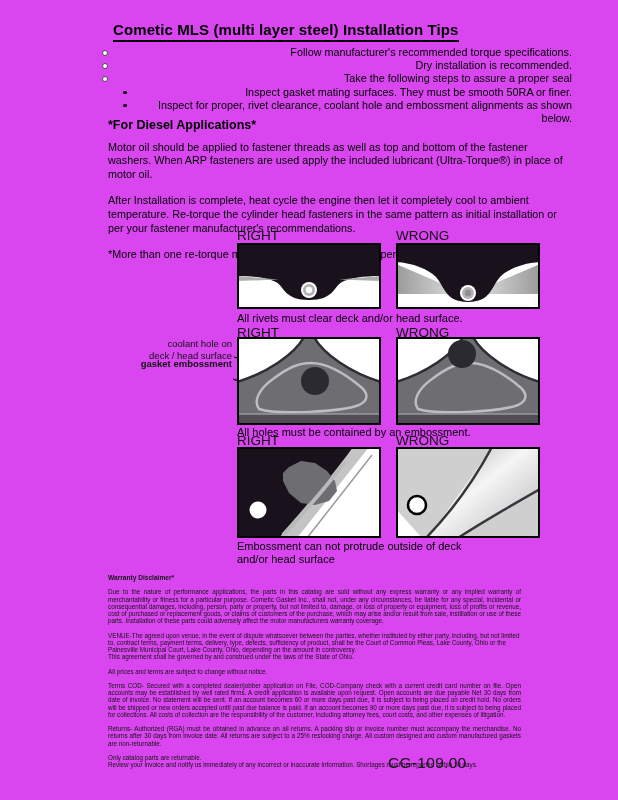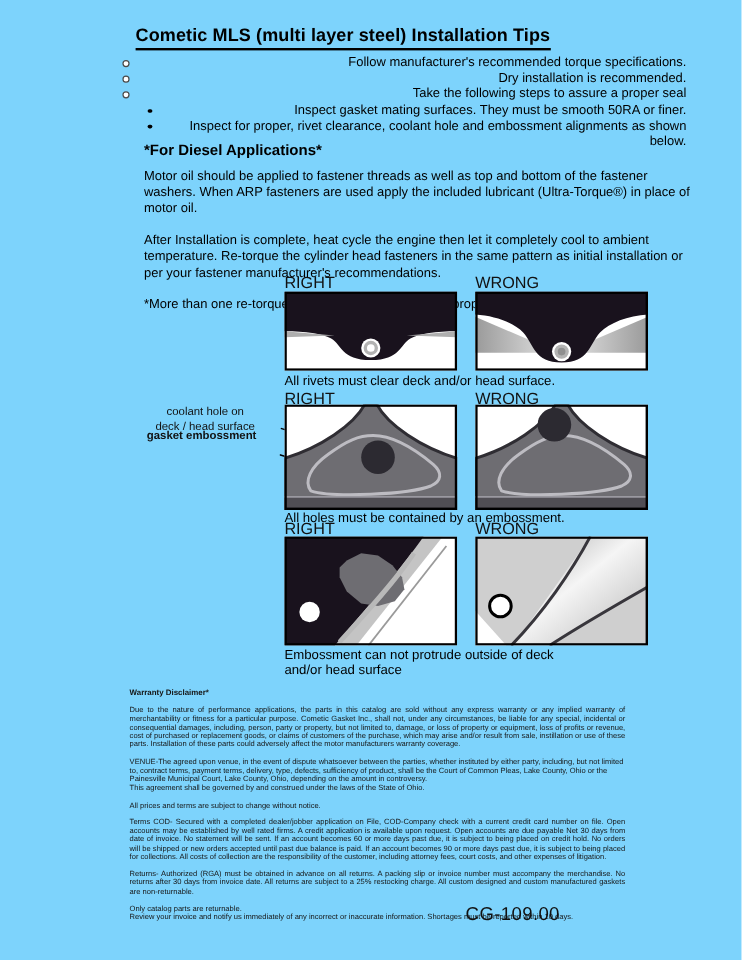--- a/index.html
+++ b/index.html
@@ -1,18 +1,18 @@
 <!DOCTYPE html>
 <html><head>
 <meta charset="utf-8">
 <style>
   * { margin:0; padding:0; box-sizing:border-box; }
   html,body { background:#ffffff; }
   .page {
-    position:relative; width:618px; height:800px; background:#7dd3fc;
+    position:relative; width:618px; height:800px; background:#d946ef;
     font-family:"Liberation Sans", sans-serif; color:#000; overflow:hidden;
   }
   
   .title {
     position:absolute; left:113px; top:21px;
     font-size:15px; font-weight:bold; letter-spacing:0.1px;
     border-bottom:2px solid #000; padding-bottom:2px;
   }
   .bullets { position:absolute; left:102px; top:46px; width:470px;
     font-size:10.8px; line-height:13.2px; list-style:none; }
@@ -20,31 +20,31 @@
   .bullets li.main::before {
     content:""; position:absolute; left:0; top:4px; width:4px; height:4px;
     border:1px solid #4a4a4a; border-radius:50%; background:#fff;
   }
   .bullets li.sub { margin-left:20px; }
   .bullets li.sub::before {
     content:""; position:absolute; left:1px; top:5px; width:3.6px; height:3.6px;
     border-radius:50%; background:#000;
   }
   
-  .diesel { position:absolute; left:120px; top:119px; width:455px;
+  .diesel { position:absolute; left:108px; top:119px; width:455px;
     font-size:10.8px; line-height:13.6px; }
   .diesel h3 { font-size:12.5px; font-weight:bold; margin-bottom:8px; }
   .diesel p { margin-bottom:13px; }
   
   .dg-label { position:absolute; width:144px; 
     font-size:13.5px; color:#111; }
   .panel { position:absolute; width:144px; display:block; }
   .caption { position:absolute; left:237px; font-size:11px; line-height:12.5px;
     white-space:pre-line; }
-  .ann { position:absolute; text-align:center; font-size:9.5px;
+  .ann { position:absolute; text-align:right; font-size:9.5px;
     line-height:11.5px; white-space:pre-line; color:#111; }
   .leader { position:absolute; left:233px; top:348px; }
   
   .warranty { position:absolute; left:108px; top:574px; width:413px;
     font-size:6.3px; line-height:7.25px; color:#151515; }
   .warranty h4 { font-size:6.6px; font-weight:bold; margin-bottom:7px; }
   .warranty p { margin-bottom:7px; text-align:justify; }
   .warranty p.pre { white-space:pre-line; text-align:left; }
   
   .page-code { position:absolute; left:388px; top:754px; font-size:15.5px;

